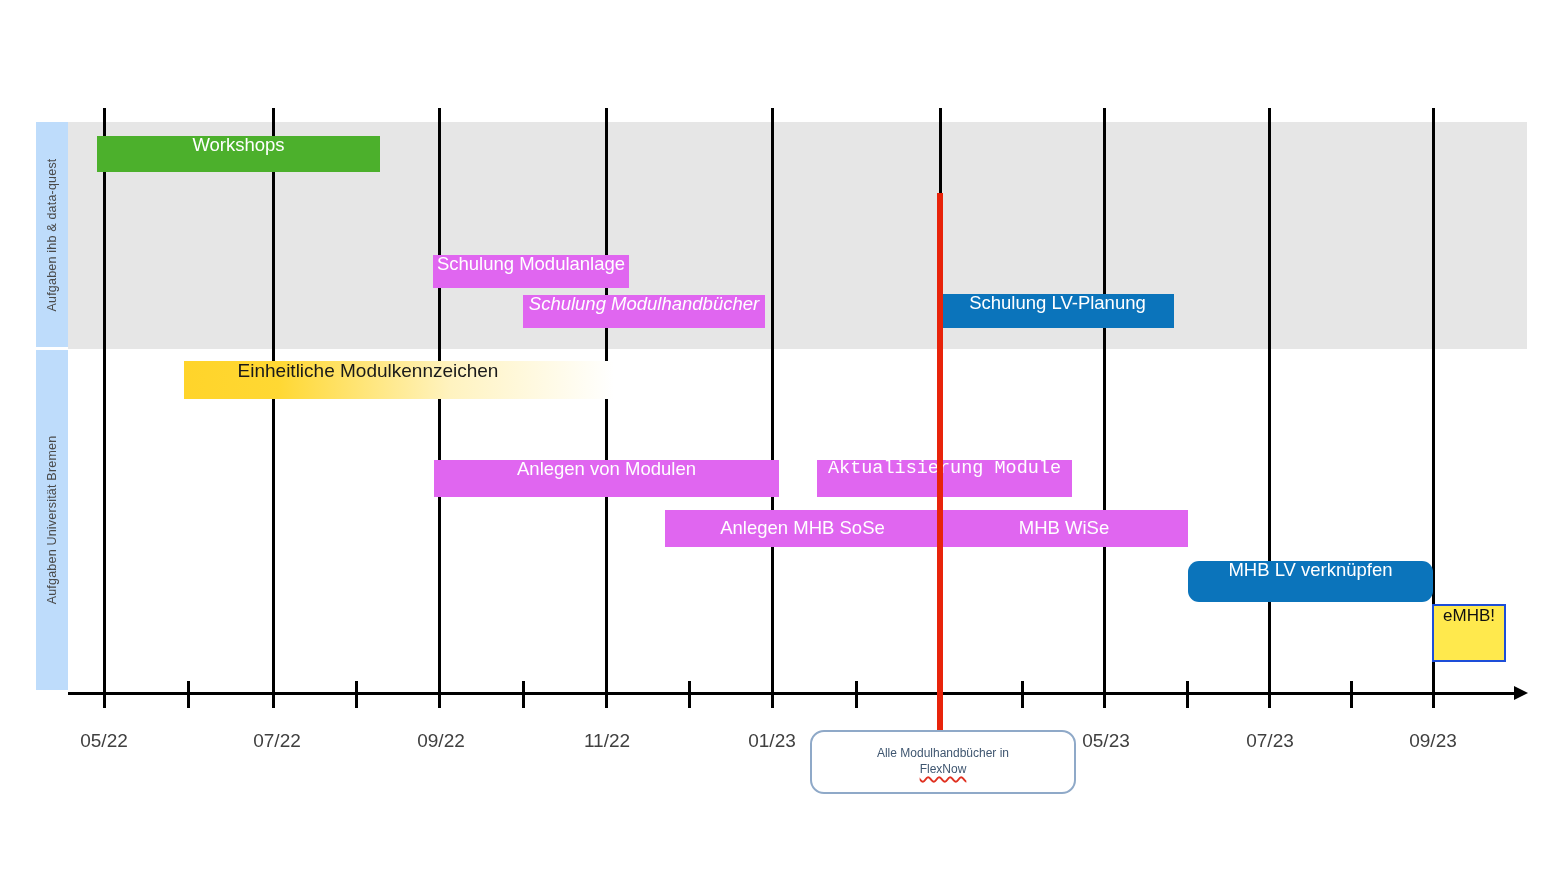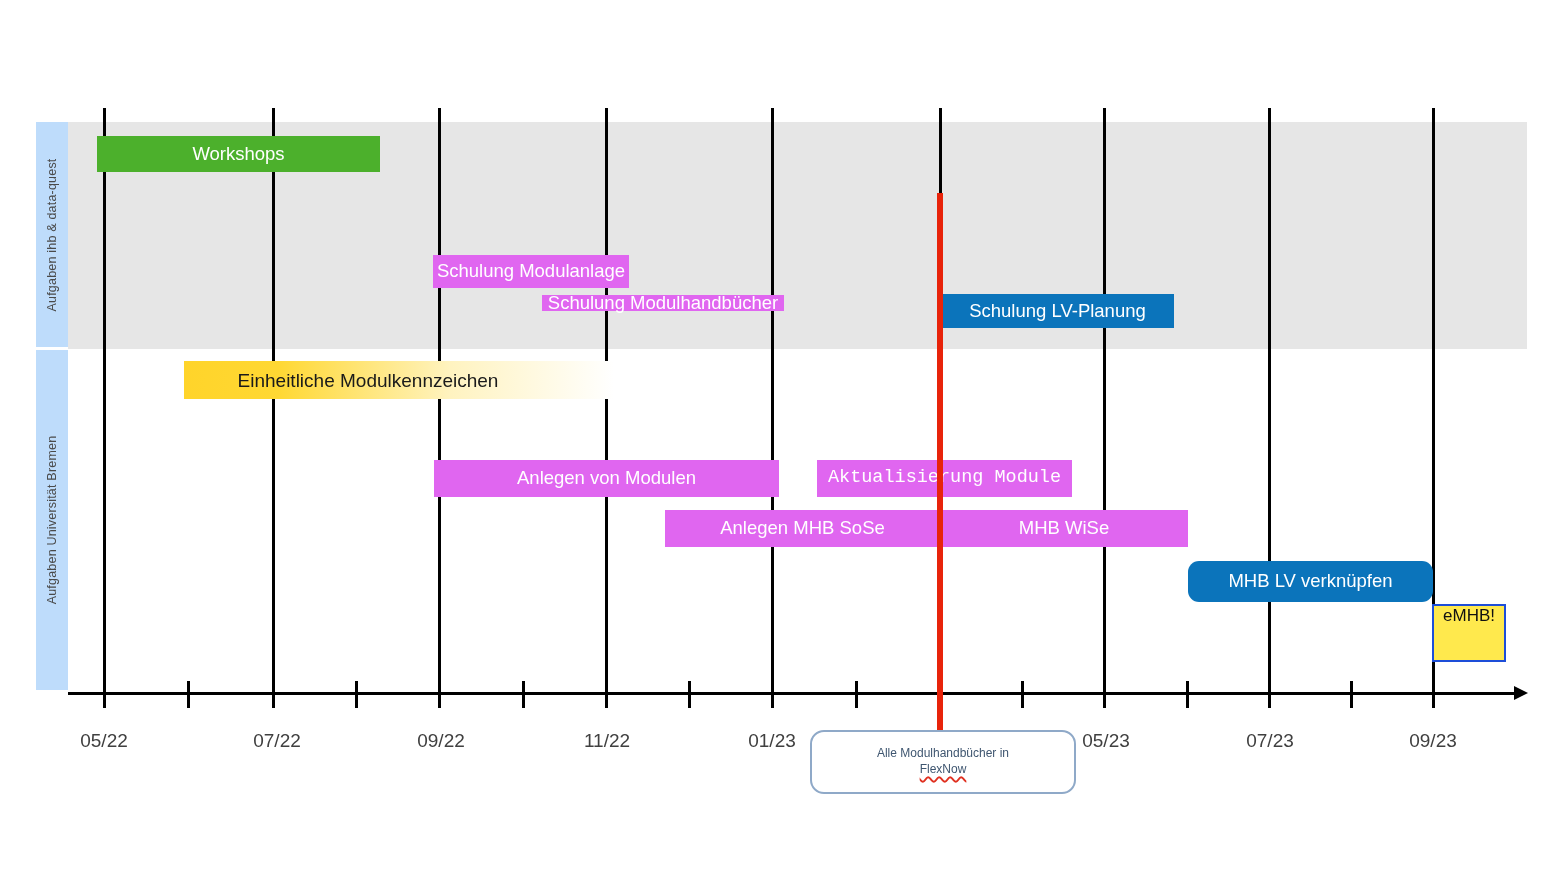--- a/index.html
+++ b/index.html
@@ -94,21 +94,21 @@
     position: absolute;
     left: 937px; top: 193px;
     width: 6px; height: 539px;
     background: #e8230a;
   }
 
   
   .bar {
     position: absolute;
     display: flex;
-    align-items: center;
+    align-items: flex-start;
     justify-content: center;
   }
   .bar .bar-label {
     font-size: 18.5px;
     white-space: nowrap;
     line-height: 1;
   }
   .bar.green   { background: #4cb02c; }
   .bar.green .bar-label  { color: #ffffff; }
   .bar.magenta { background: #e066f0; }
@@ -218,21 +218,21 @@
   <div class="axis-label" style="left:1433px;">09/23</div>
 
   <div class="bar green" style="left:97px; top:136px; width:283px; height:36px;">
     <span class="bar-label">Workshops</span>
   </div>
 
   <div class="bar magenta" style="left:433px; top:255px; width:196px; height:33px;">
     <span class="bar-label">Schulung Modulanlage</span>
   </div>
 
-  <div class="bar magenta" style="left:542px; top:295px; width:242px; height:16px;">
+  <div class="bar magenta" style="left:523px; top:295px; width:242px; height:33px;font-style:italic;">
     <span class="bar-label">Schulung Modulhandbücher</span>
   </div>
 
   <div class="bar blue" style="left:941px; top:294px; width:233px; height:34px;">
     <span class="bar-label">Schulung LV-Planung</span>
   </div>
 
   <div class="bar magenta" style="left:434px; top:460px; width:345px; height:37px;">
     <span class="bar-label">Anlegen von Modulen</span>
   </div>

